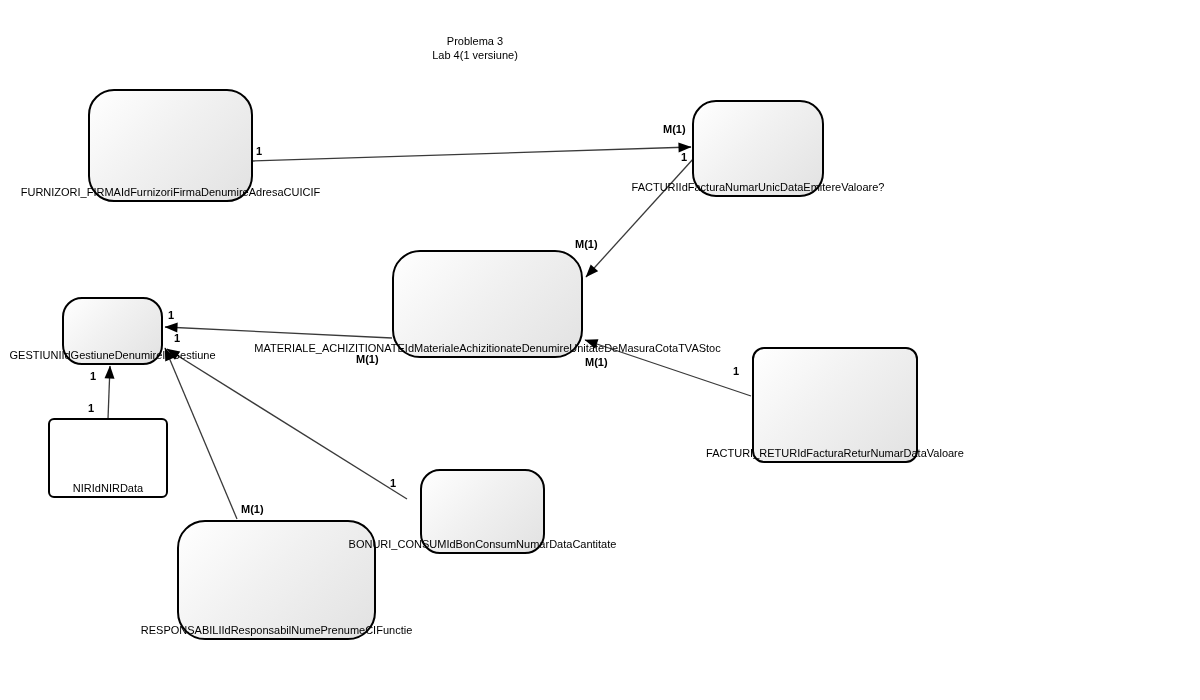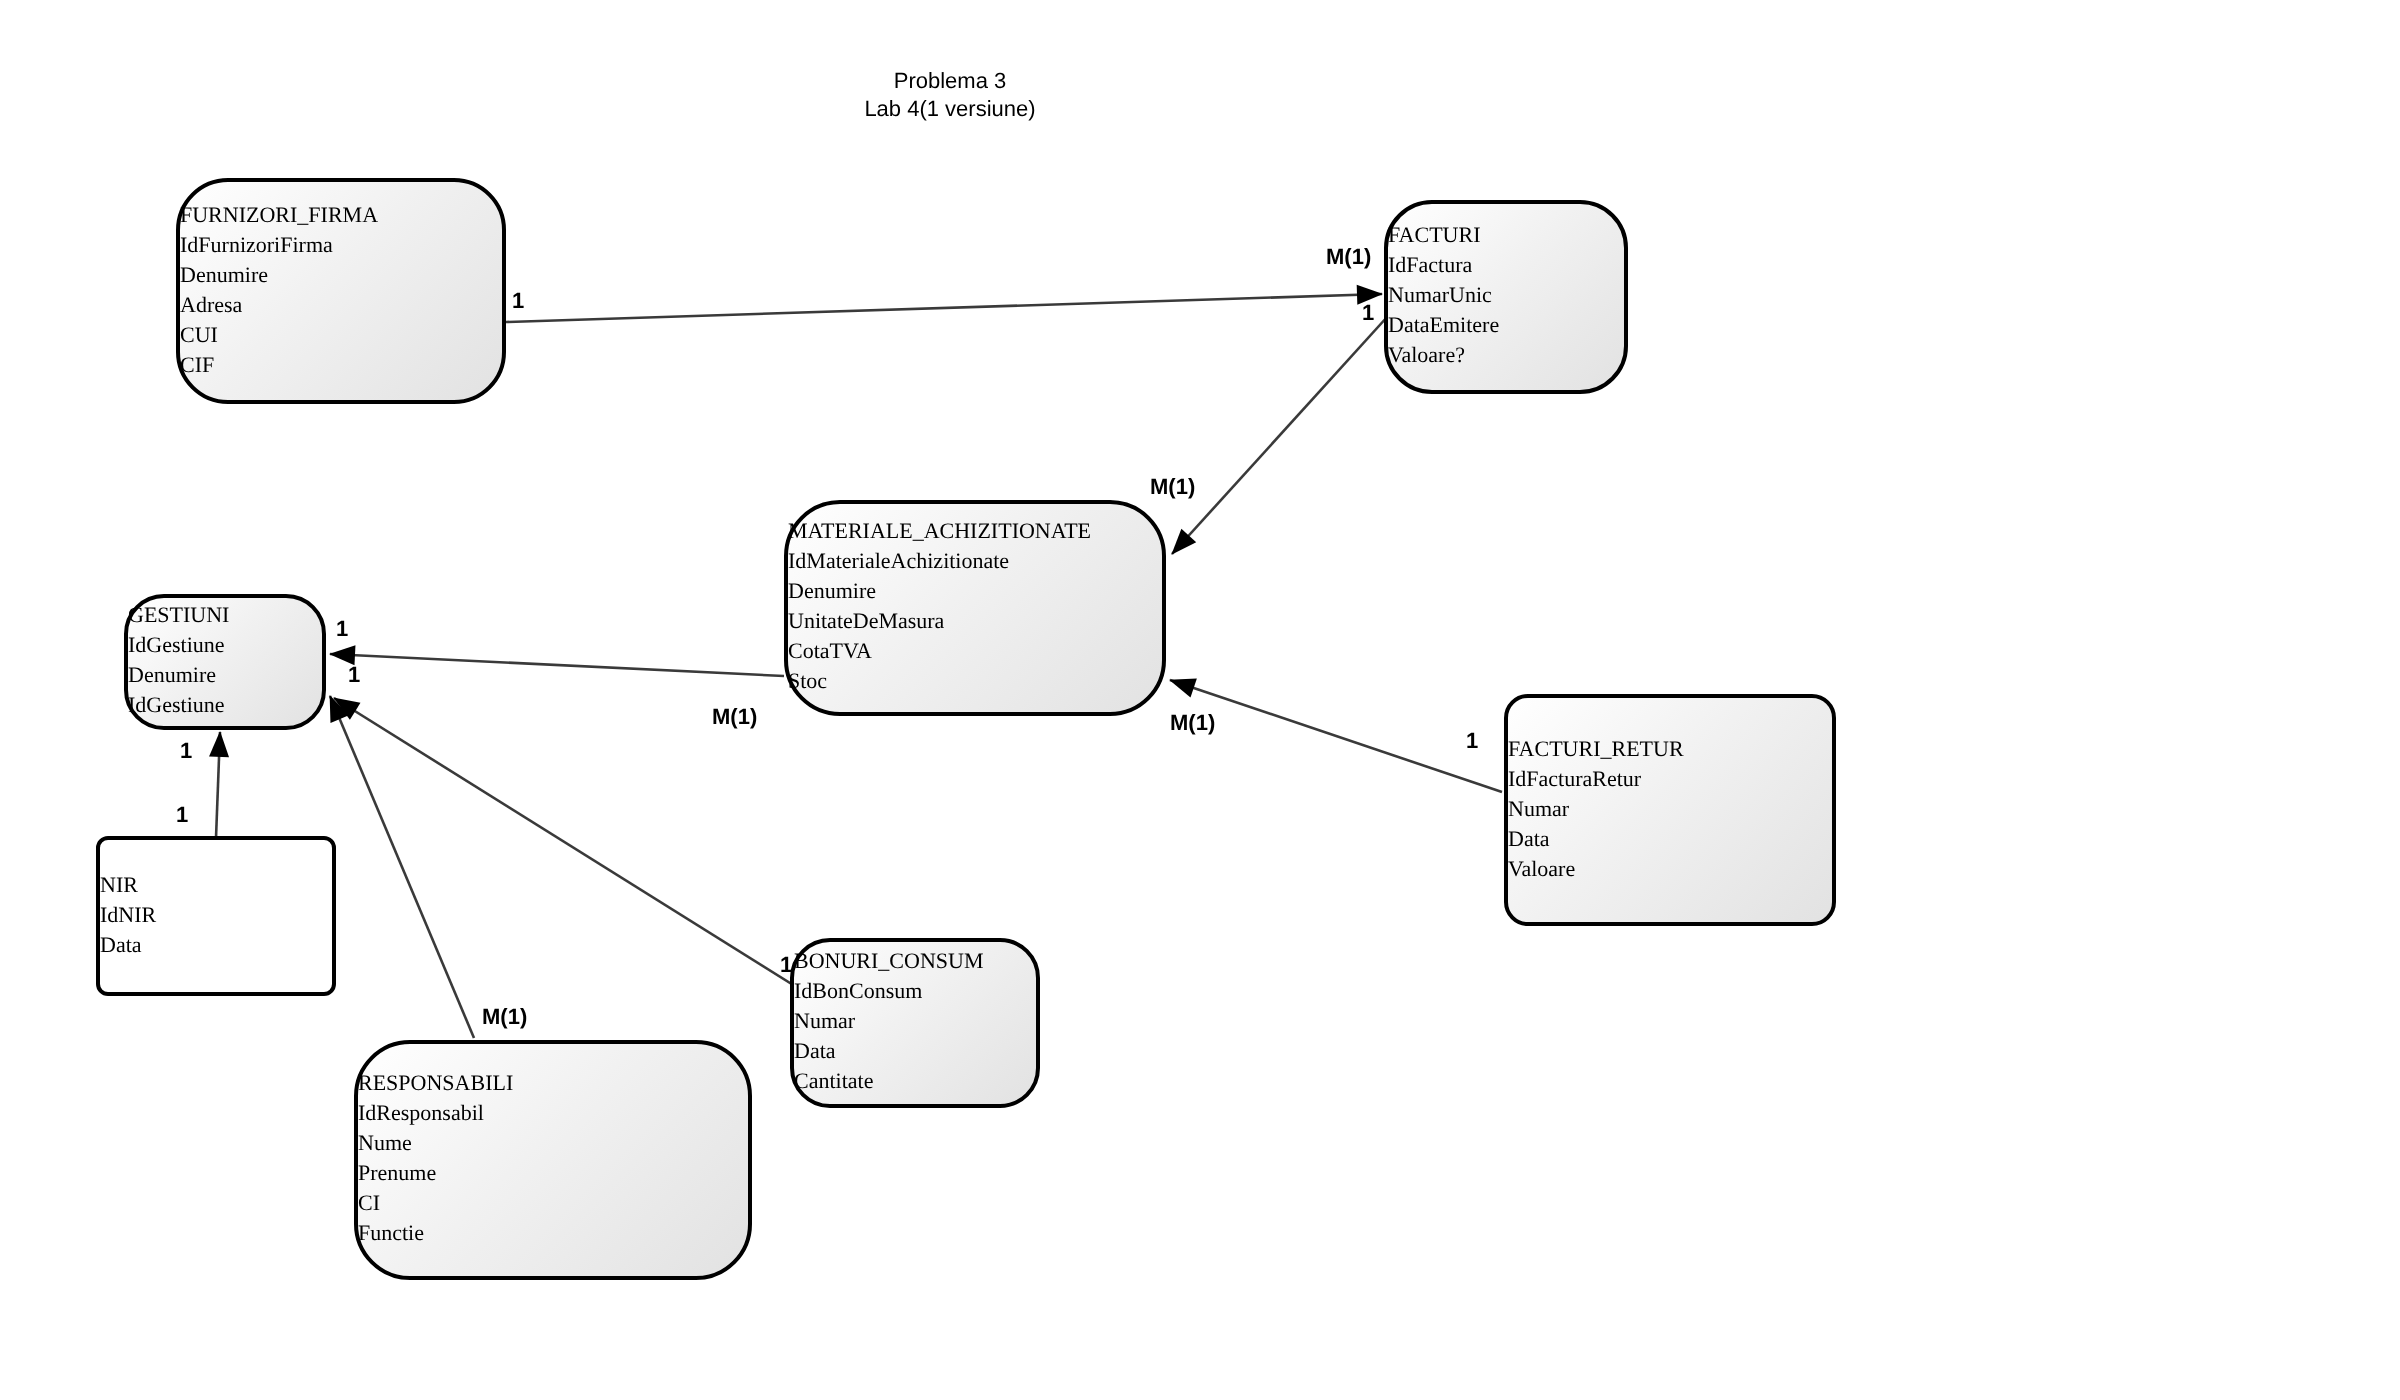--- a/index.html
+++ b/index.html
@@ -21,28 +21,27 @@
   #edges {
     position: absolute; left: 0; top: 0;
     z-index: 1;
   }
   .entity {
     position: absolute;
     box-sizing: border-box;
     border: 2px solid #000;
     background: linear-gradient(135deg, #ffffff 0%, #f1f1f1 45%, #e2e2e2 100%);
     display: flex;
-    flex-direction: column;
-    align-items: flex-start;
+    flex-direction: row;
+    align-items: flex-end;
     justify-content: center;
     text-align: center;
     font-size: 11px;
     line-height: 15px;
     z-index: 2;
-    font-family: Liberation Serif, serif;
   }
   .entity.plain { background: #ffffff; }
   .entity .ename, .entity .attr { white-space: nowrap; }
   .card {
     position: absolute;
     font-size: 11px;
     line-height: 12px;
     z-index: 3;
     white-space: nowrap;
     font-weight: bold;
@@ -75,21 +74,21 @@
 
 <div class="entity" style="left:88px;top:89px;width:165px;height:113px;border-radius:26px">
   <div class="ename">FURNIZORI_FIRMA</div>
   <div class="attr">IdFurnizoriFirma</div>
   <div class="attr">Denumire</div>
   <div class="attr">Adresa</div>
   <div class="attr">CUI</div>
   <div class="attr">CIF</div>
 </div>
 
-<div class="entity" style="left:692px;top:100px;width:122px;height:97px;border-radius:24px">
+<div class="entity" style="left:692px;top:100px;width:132px;height:97px;border-radius:24px">
   <div class="ename">FACTURI</div>
   <div class="attr">IdFactura</div>
   <div class="attr">NumarUnic</div>
   <div class="attr">DataEmitere</div>
   <div class="attr">Valoare?</div>
 </div>
 
 <div class="entity" style="left:392px;top:250px;width:191px;height:108px;border-radius:28px">
   <div class="ename">MATERIALE_ACHIZITIONATE</div>
   <div class="attr">IdMaterialeAchizitionate</div>
@@ -114,21 +113,21 @@
 
 <div class="entity" style="left:177px;top:520px;width:199px;height:120px;border-radius:28px">
   <div class="ename">RESPONSABILI</div>
   <div class="attr">IdResponsabil</div>
   <div class="attr">Nume</div>
   <div class="attr">Prenume</div>
   <div class="attr">CI</div>
   <div class="attr">Functie</div>
 </div>
 
-<div class="entity" style="left:395px;top:469px;width:125px;height:85px;border-radius:20px">
+<div class="entity" style="left:420px;top:469px;width:125px;height:85px;border-radius:20px">
   <div class="ename">BONURI_CONSUM</div>
   <div class="attr">IdBonConsum</div>
   <div class="attr">Numar</div>
   <div class="attr">Data</div>
   <div class="attr">Cantitate</div>
 </div>
 
 <div class="entity" style="left:752px;top:347px;width:166px;height:116px;border-radius:12px">
   <div class="ename">FACTURI_RETUR</div>
   <div class="attr">IdFacturaRetur</div>

